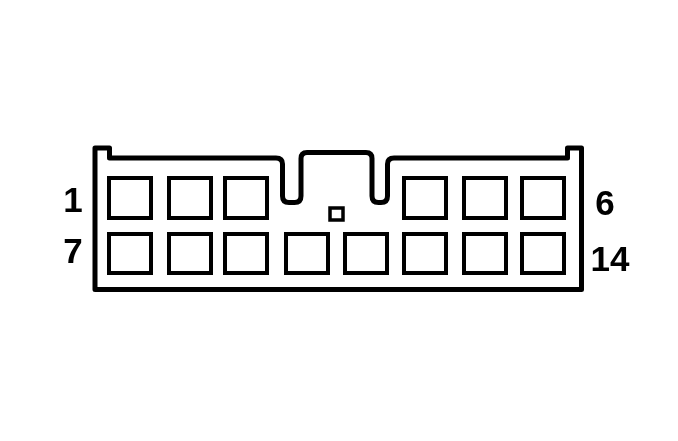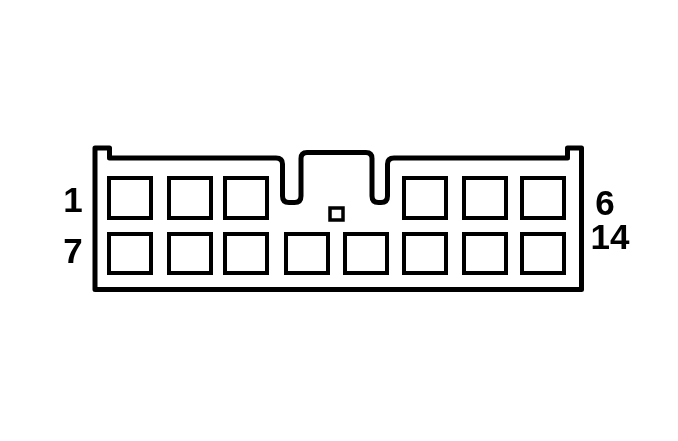--- a/index.html
+++ b/index.html
@@ -25,21 +25,21 @@
     font-weight: bold;
     font-size: 35px;
     line-height: 35px;
     color: #000000;
     text-align: center;
     user-select: none;
   }
   .label-pin1  { left: 56px;  top: 182px; width: 34px; }
   .label-pin7  { left: 56px;  top: 233px; width: 34px; }
   .label-pin6  { left: 588px; top: 185px; width: 34px; }
-  .label-pin14 { left: 588px; top: 219px; width: 44px; }
+  .label-pin14 { left: 588px; top: 241px; width: 44px; }
 </style>
 </head>
 <body>
 
 <div class="canvas">
 
   <svg class="diagram-svg" width="678" height="441" viewBox="0 0 678 441">
 
     <path d="M 95 289.5
              L 95 148 L 109.5 148 L 109.5 158 L 276 158

